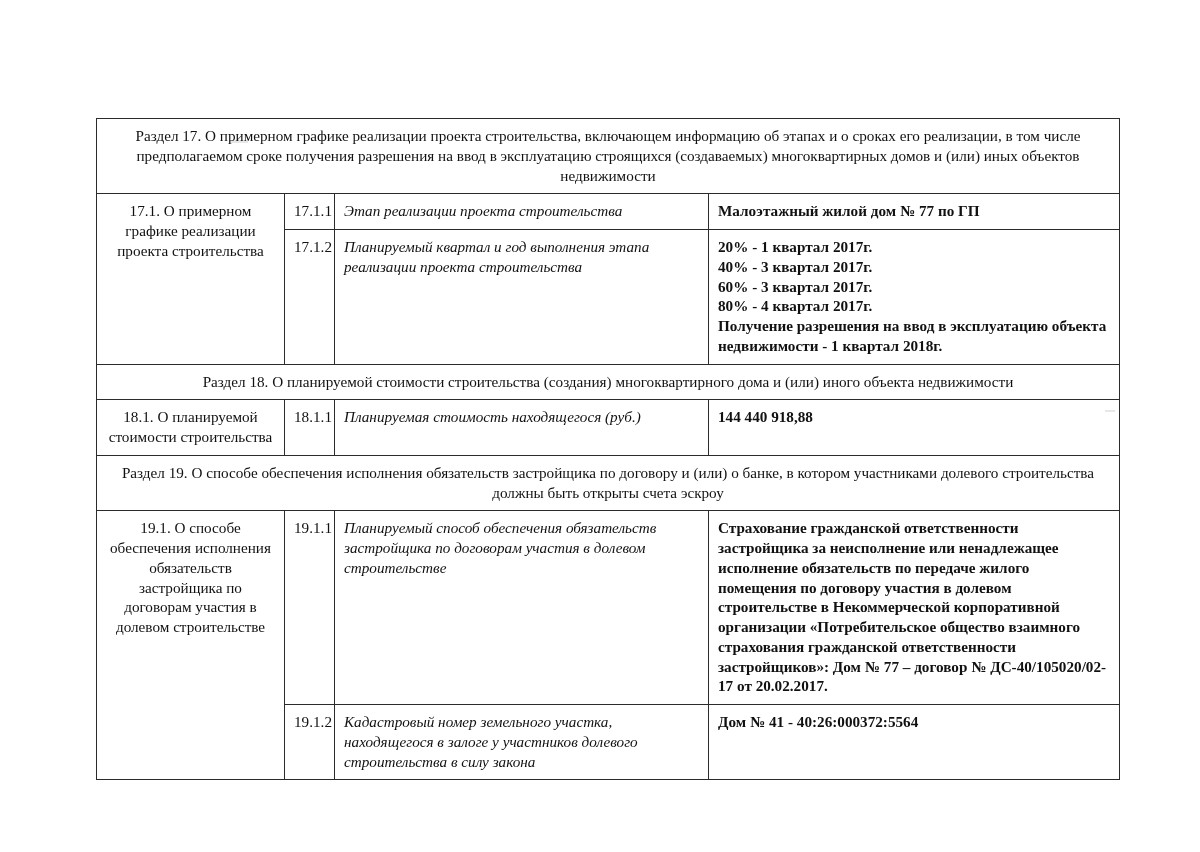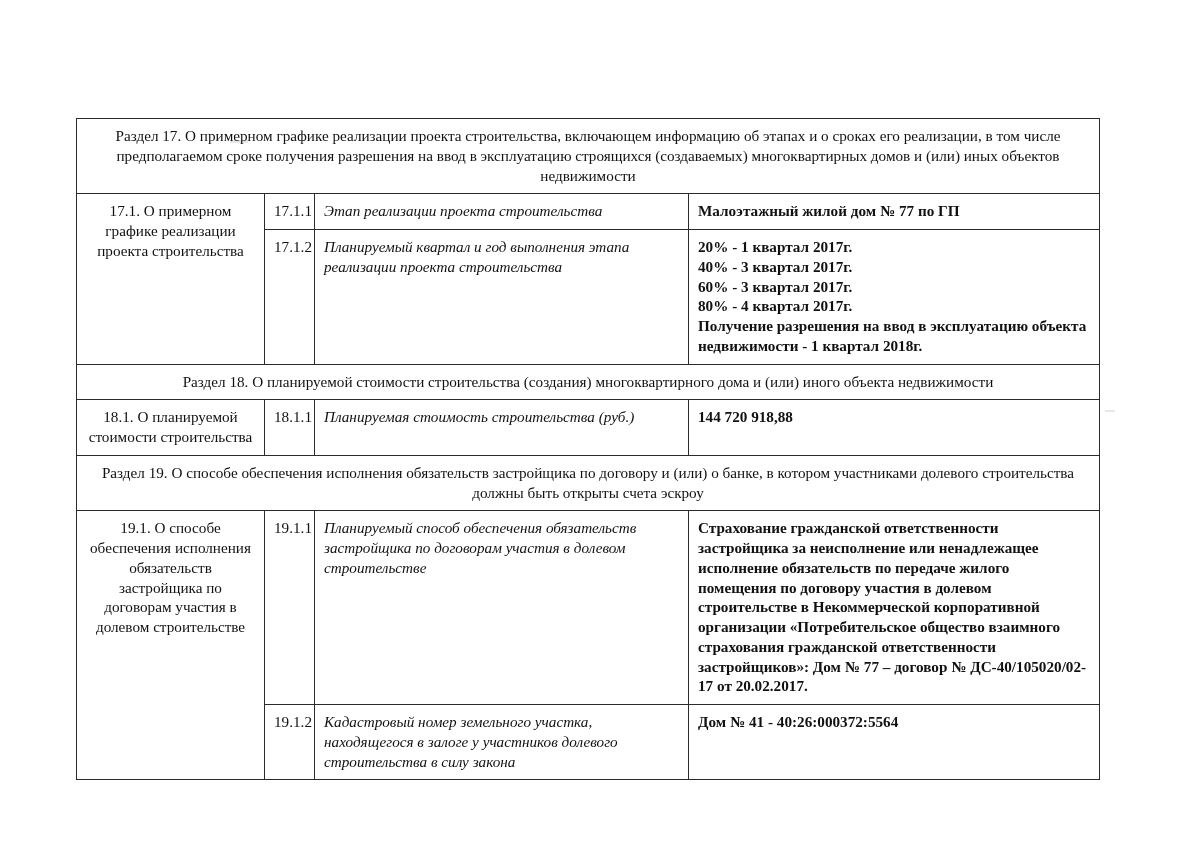--- a/index.html
+++ b/index.html
@@ -10,21 +10,21 @@
   body {
     width: 1200px;
     height: 852px;
     font-family: "Liberation Serif", serif;
     color: #1a1a1a;
     position: relative;
     overflow: hidden;
   }
   .page {
     position: absolute;
-    left: 76px;
+    left: 96px;
     top: 118px;
     width: 1024px;
   }
   table.doc-table {
     border-collapse: collapse;
     width: 100%;
     table-layout: fixed;
   }
   table.doc-table td {
     border: 1px solid #2b2b2b;
@@ -105,22 +105,22 @@
 80% - 4 квартал 2017г.
 Получение разрешения на ввод в эксплуатацию объекта недвижимости - 1 квартал 2018г.</td>
       </tr>
 
       <tr>
         <td class="section-header" colspan="4">Раздел 18. О планируемой стоимости строительства (создания) многоквартирного дома и (или) иного объекта недвижимости</td>
       </tr>
       <tr>
         <td class="col-label">18.1. О планируемой стоимости строительства</td>
         <td class="col-code">18.1.1</td>
-        <td class="col-question">Планируемая стоимость строительства (руб.)</td>
-        <td class="col-answer">144 720 918,88</td>
+        <td class="col-question">Планируемая стоимость находящегося (руб.)</td>
+        <td class="col-answer">144 440 918,88</td>
       </tr>
 
       <tr>
         <td class="section-header" colspan="4">Раздел 19. О способе обеспечения исполнения обязательств застройщика по договору и (или) о банке, в котором участниками долевого строительства должны быть открыты счета эскроу</td>
       </tr>
       <tr>
         <td class="col-label tall-cell" rowspan="2">19.1. О способе обеспечения исполнения обязательств застройщика по договорам участия в долевом строительстве</td>
         <td class="col-code">19.1.1</td>
         <td class="col-question">Планируемый способ обеспечения обязательств застройщика по договорам участия в долевом строительстве</td>
         <td class="col-answer">Страхование гражданской ответственности застройщика за неисполнение или ненадлежащее исполнение обязательств по передаче жилого помещения по договору участия в долевом строительстве в Некоммерческой корпоративной организации «Потребительское общество взаимного страхования гражданской ответственности застройщиков»: Дом № 77 – договор № ДС-40/105020/02-17 от 20.02.2017.</td>

